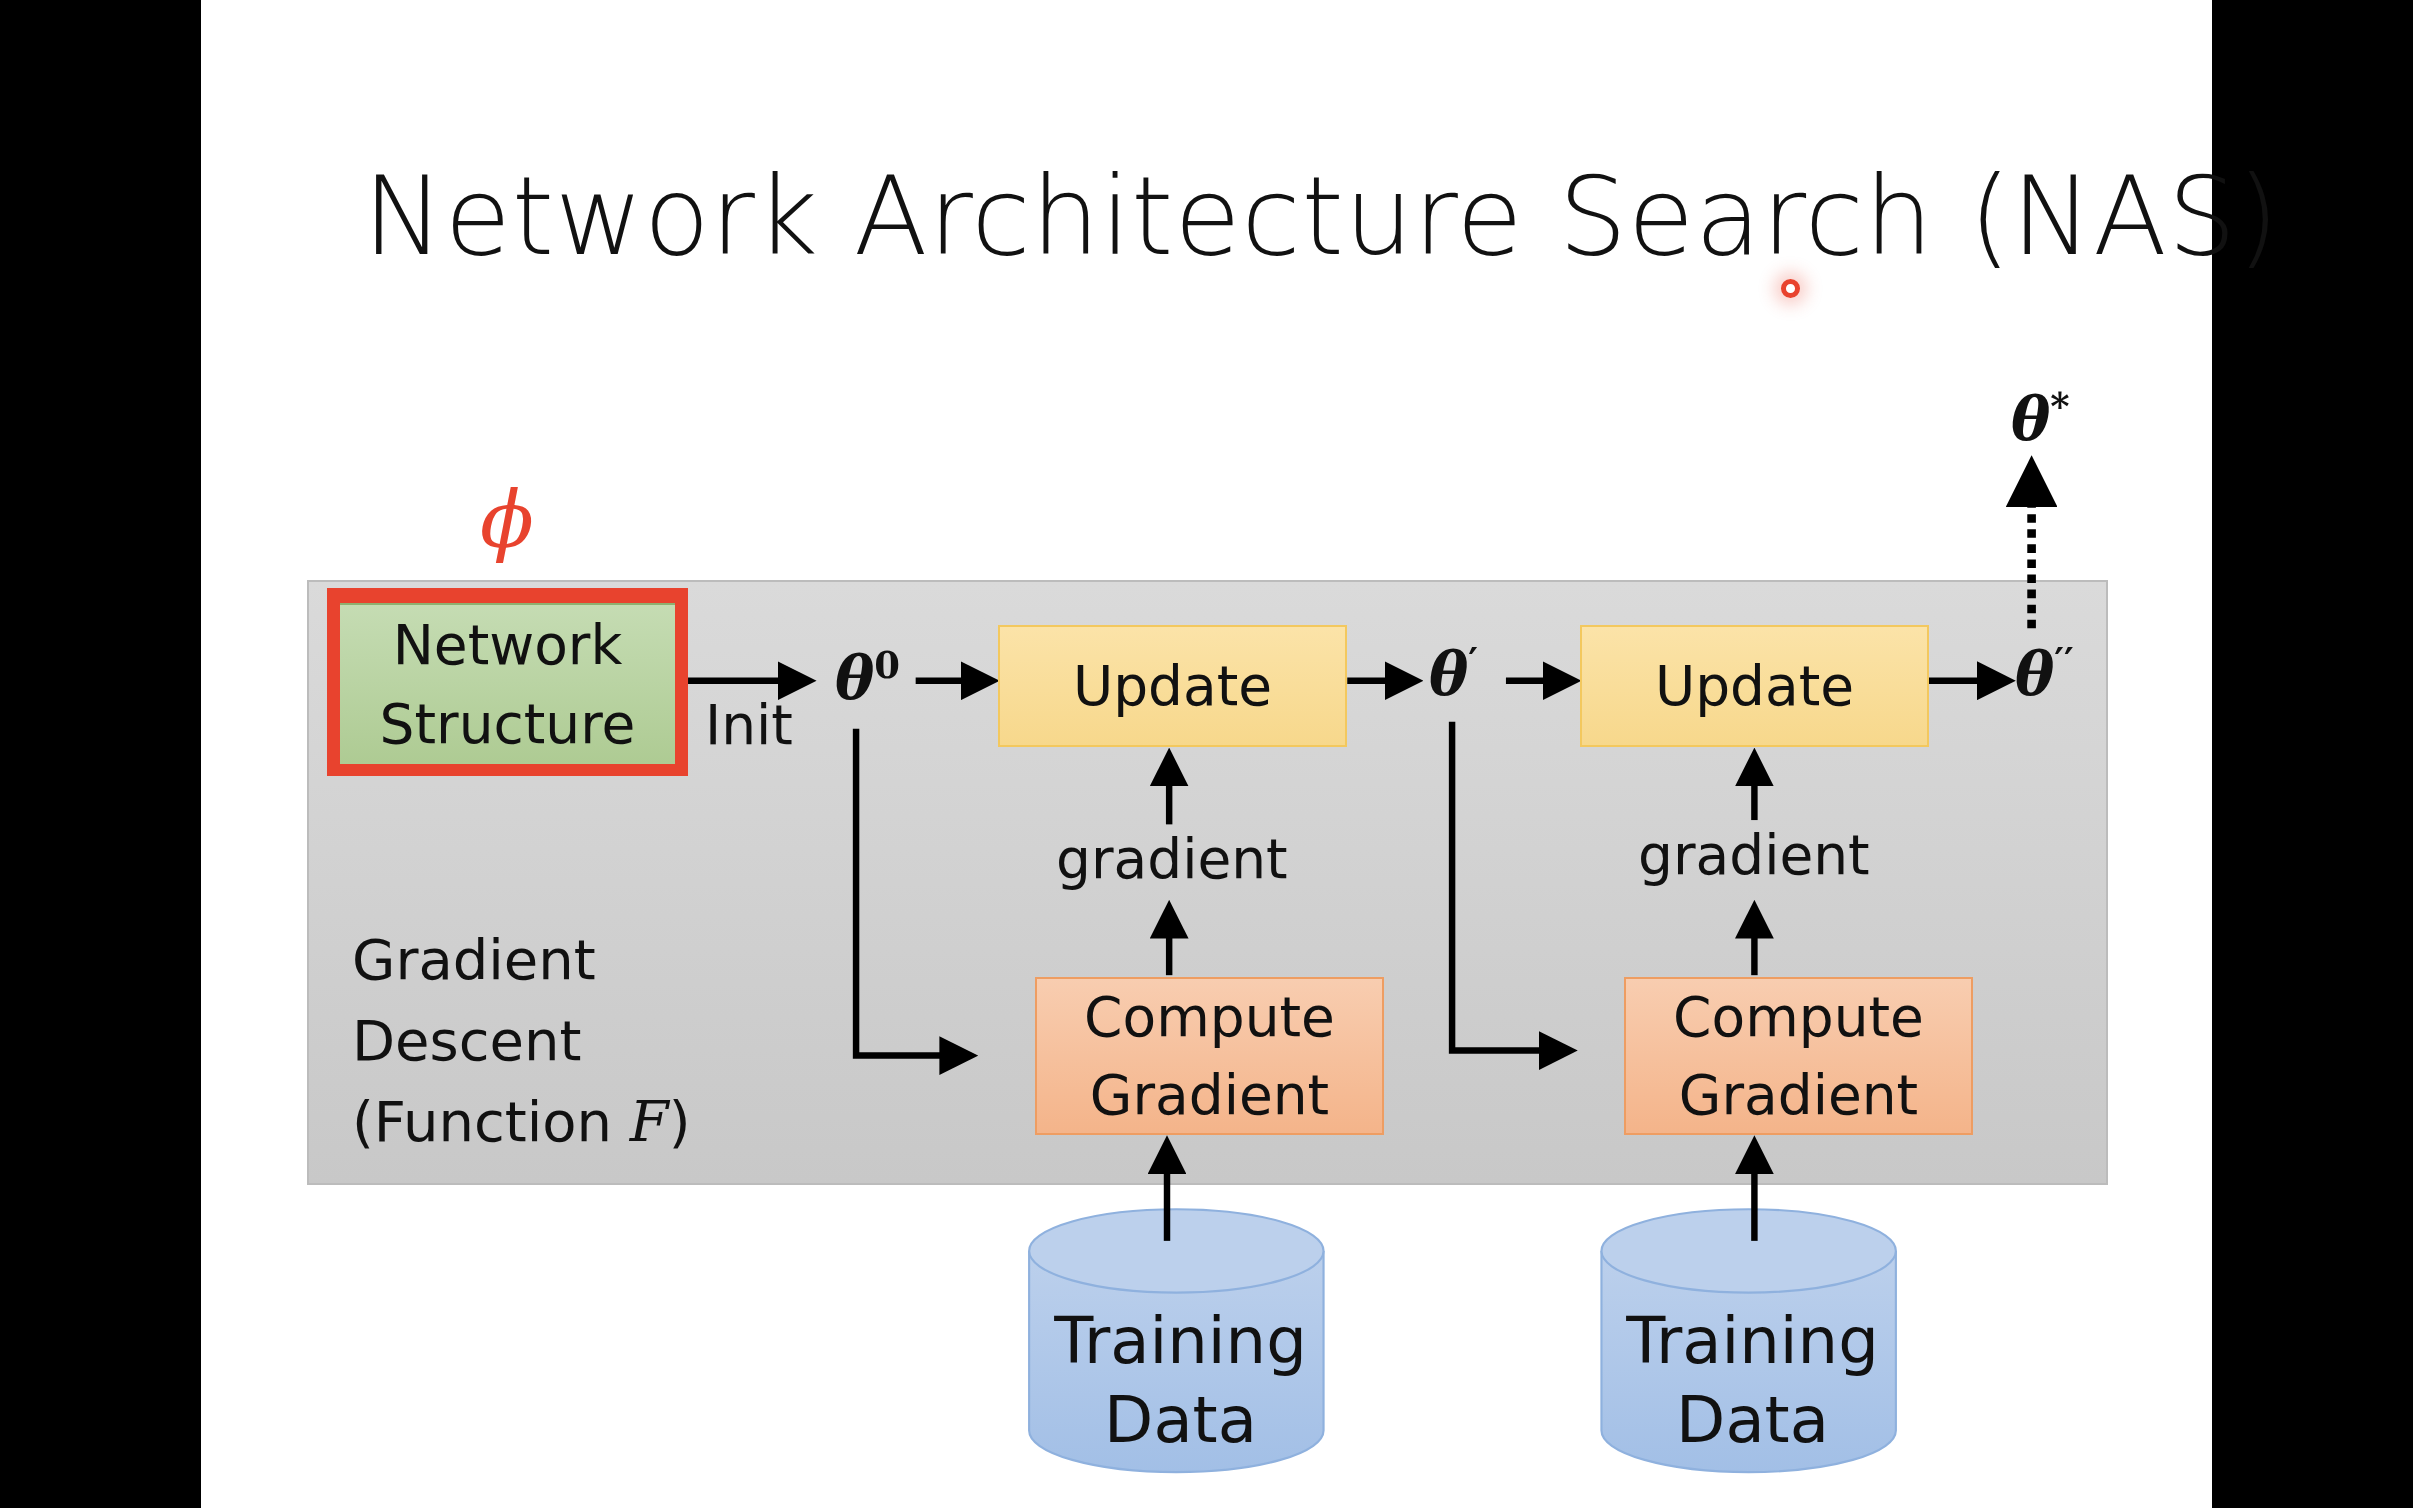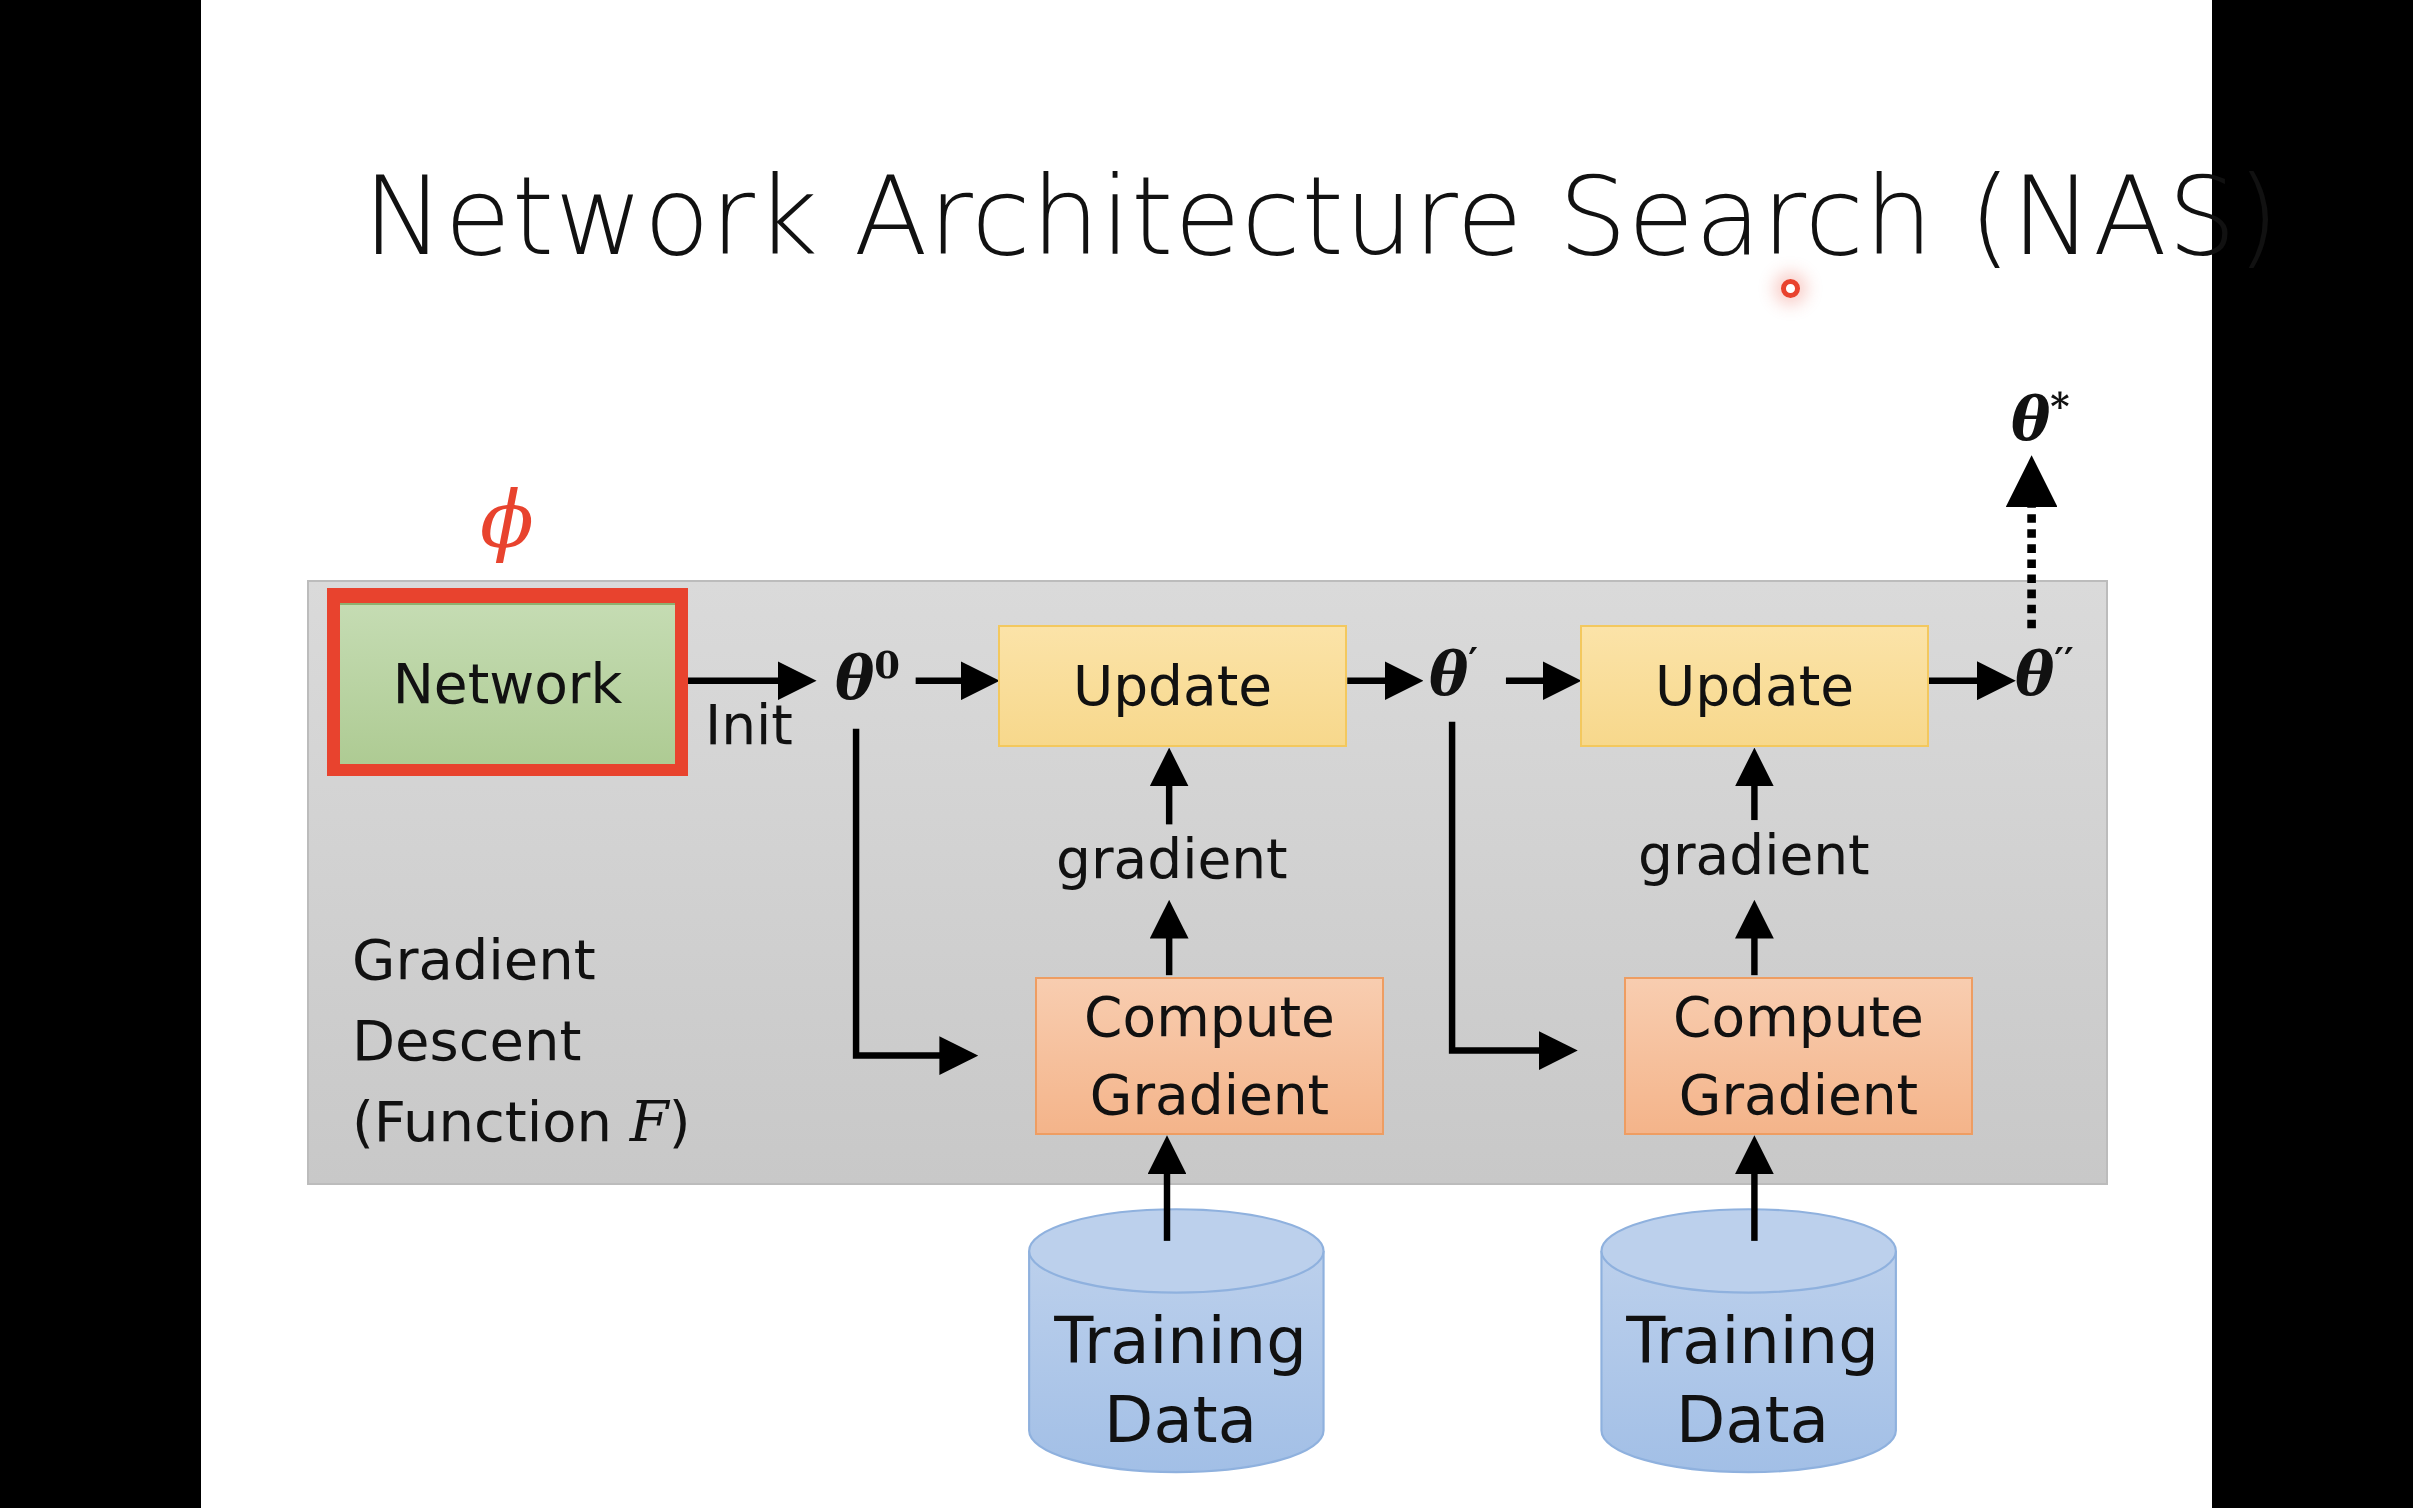--- a/index.html
+++ b/index.html
@@ -88,20 +88,21 @@
 
   <line x1="1625" y1="1728" x2="1625" y2="1608" stroke="#000" stroke-width="9" marker-end="url(#ah)"></line>
   <line x1="2443" y1="1728" x2="2443" y2="1608" stroke="#000" stroke-width="9" marker-end="url(#ah)"></line>
 
   <line x1="2829" y1="875" x2="2829" y2="670" stroke="#000" stroke-width="12" stroke-dasharray="12,9" marker-end="url(#ah)"></line>
 </svg>
 
 <div class="abs netbox"></div>
 <div class="abs netinner">
   <span>Network</span>
+  <span>Structure</span>
 </div>
 
 <div class="abs lbl" style="left:705px; top:693px;">Init</div>
 
 <div class="abs theta" style="left:835px; top:643px;">
   <span>θ</span><sup>0</sup>
 </div>
 <div class="abs theta" style="left:1429px; top:639px;">
   <span>θ</span><sup>′</sup>
 </div>

